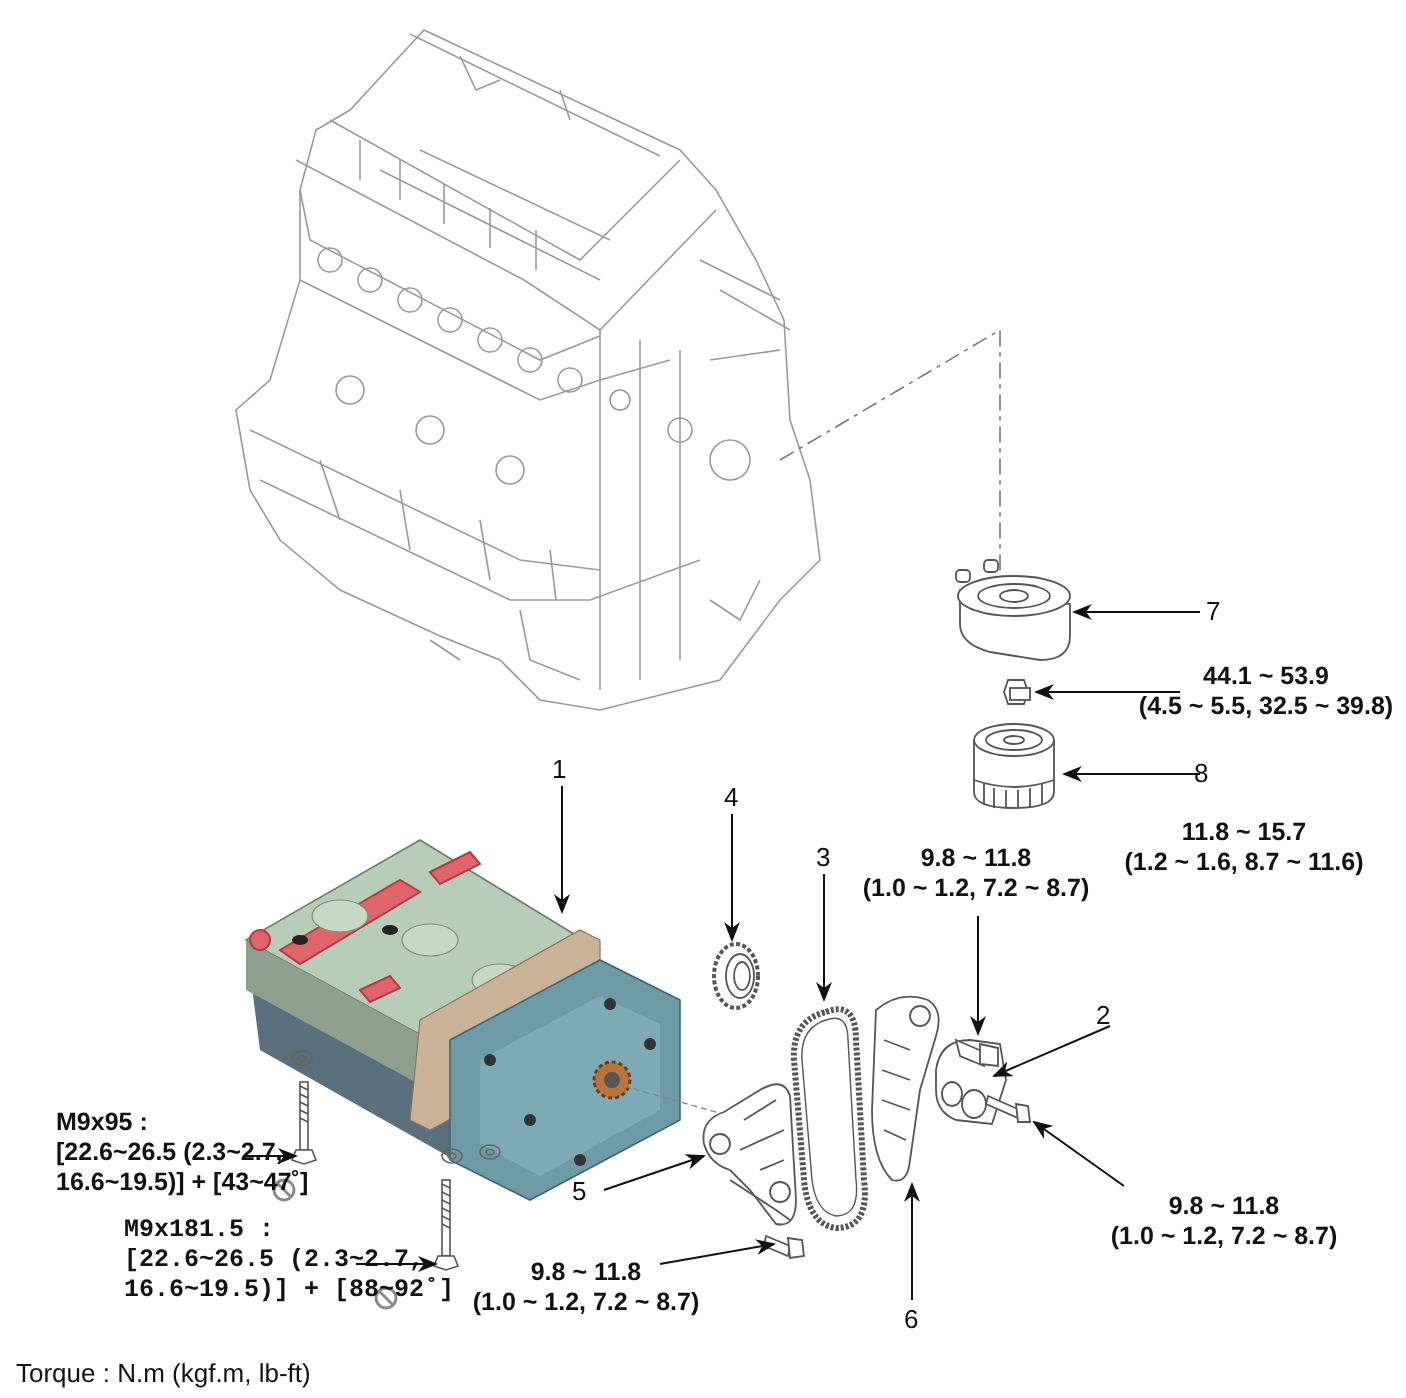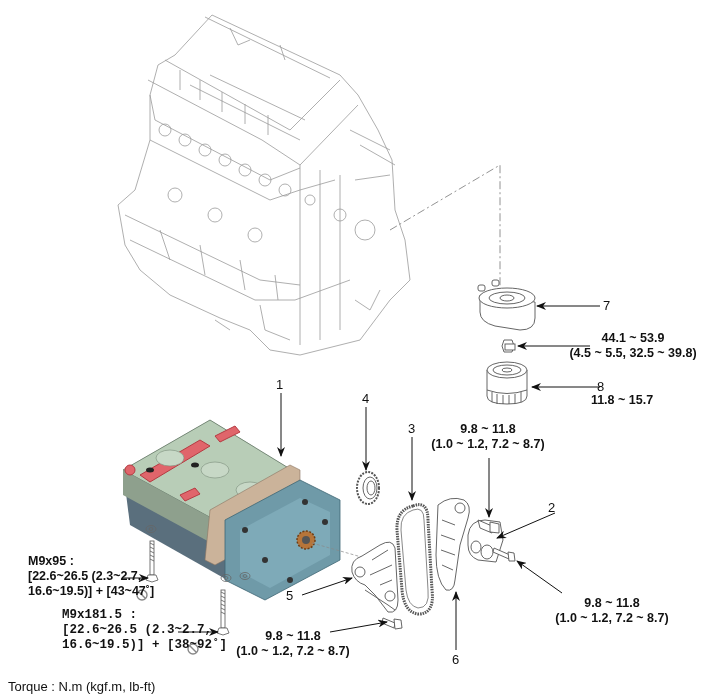--- a/index.html
+++ b/index.html
@@ -203,22 +203,23 @@
 <div class="num" style="left:362px;top:391px;">4</div>
 <div class="num" style="left:286px;top:588px;">5</div>
 <div class="num" style="left:452px;top:652px;">6</div>
 <div class="num" style="left:603px;top:298px;">7</div>
 <div class="num" style="left:597px;top:379px;">8</div>
 
 <div class="lbl center" style="left:556px;top:331px;width:150px;margin-left:-75px;left:633px;">
   <span class="spec-line">44.1 ~ 53.9</span>
   <span class="spec-line">(4.5 ~ 5.5, 32.5 ~ 39.8)</span>
 </div>
-<div class="lbl center" style="top:393px;width:150px;left:547px;">
+<div class="lbl center" style="top:409px;width:150px;left:547px;">
   <span class="spec-line">11.8 ~ 15.7</span>
+  <span class="spec-line">(1.2 ~ 1.6, 8.7 ~ 11.6)</span>
 </div>
 <div class="lbl center" style="top:422px;width:150px;left:413px;">
   <span class="spec-line">9.8 ~ 11.8</span>
   <span class="spec-line">(1.0 ~ 1.2, 7.2 ~ 8.7)</span>
 </div>
 <div class="lbl center" style="top:596px;width:150px;left:537px;">
   <span class="spec-line">9.8 ~ 11.8</span>
   <span class="spec-line">(1.0 ~ 1.2, 7.2 ~ 8.7)</span>
 </div>
 <div class="lbl center" style="top:629px;width:150px;left:218px;">
@@ -226,16 +227,16 @@
   <span class="spec-line">(1.0 ~ 1.2, 7.2 ~ 8.7)</span>
 </div>
 <div class="lbl" style="top:554px;left:28px;">
   <span class="spec-line">M9x95 :</span>
   <span class="spec-line">[22.6~26.5 (2.3~2.7,</span>
   <span class="spec-line">16.6~19.5)] + [43~47˚]</span>
 </div>
 <div class="lbl" style="top:608px;left:62px;font-family:Liberation Mono, monospace;">
   <span class="spec-line">M9x181.5 :</span>
   <span class="spec-line">[22.6~26.5 (2.3~2.7,</span>
-  <span class="spec-line">16.6~19.5)] + [38~92˚]</span>
+  <span class="spec-line">16.6~19.5)] + [88~92˚]</span>
 </div>
 
 <div class="torque-note">Torque : N.m (kgf.m, lb-ft)</div>
 
 </body></html>

